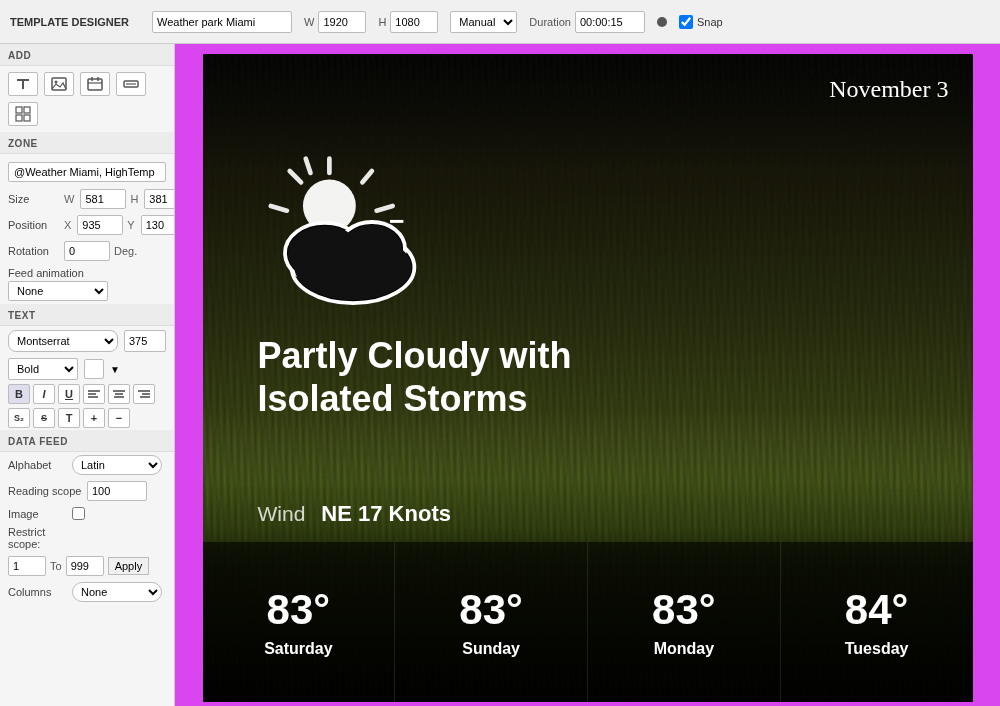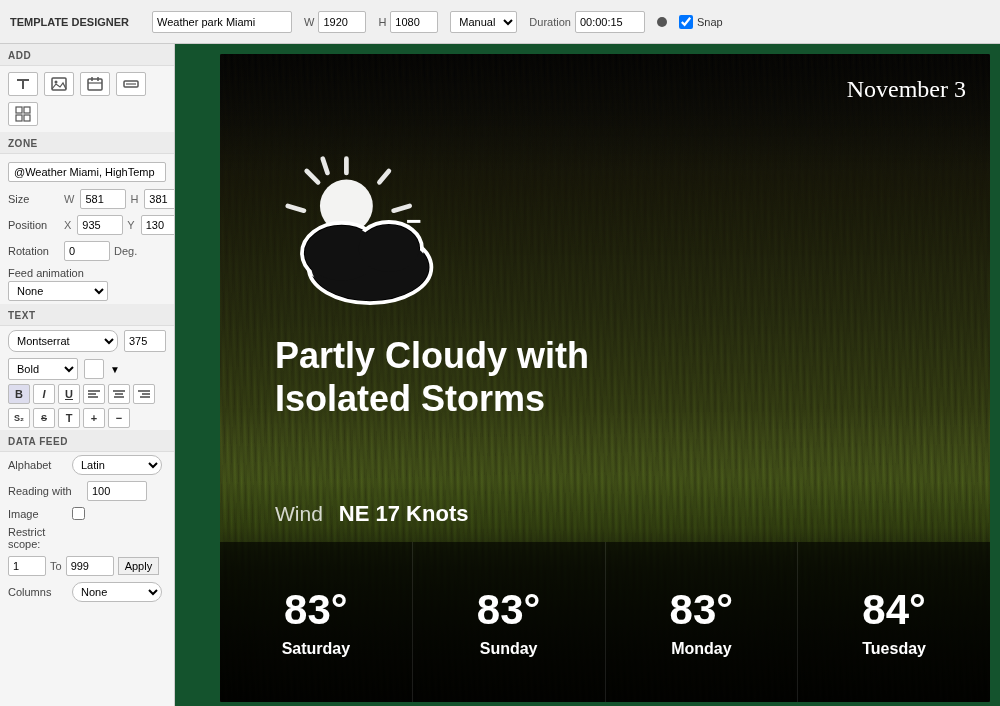--- a/index.html
+++ b/index.html
@@ -113,22 +113,22 @@
     .df-apply-btn {
       border: 1px solid #bbb; background: #f0f0f0; padding: 2px 6px;
       font-size: 11px; cursor: pointer; border-radius: 0;
     }
     .restrict-row { display: flex; align-items: center; padding: 3px 8px; gap: 6px; flex-wrap: wrap; }
     .restrict-label { font-size: 11px; color: #444; width: 60px; flex-shrink: 0; }
     .restrict-inputs { display: flex; align-items: center; gap: 4px; }
 
     
     #canvas-area {
-      flex: 1; background: #14532d; display: flex; align-items: flex-start;
-      justify-content: flex-end; padding: 10px; overflow: hidden;
+      flex: 1; background: #d946ef; display: flex; align-items: flex-start;
+      justify-content: center; padding: 10px; overflow: hidden;
     }
 
     
     #preview {
       width: 770px; height: 648px; position: relative; overflow: hidden;
       background: #1a1a1a;
       border-radius: 2px;
     }
 
     #preview .bg-image {
@@ -397,35 +397,35 @@
     <div class="df-row">
       <span class="df-label">Alphabet</span>
       <select class="df-select">
         <option>Latin</option>
         <option>Arabic</option>
         <option>Chinese</option>
       </select>
     </div>
 
     <div class="df-row">
-      <span class="df-label" style="width:75px;">Reading with</span>
+      <span class="df-label" style="width:75px;">Reading scope</span>
       <input class="df-input" type="text" value="100" style="">
     </div>
 
     <div class="df-row">
       <span class="df-label">Image</span>
       <input type="checkbox" class="df-checkbox" style="">
     </div>
 
     <div class="restrict-row">
       <span class="restrict-label">Restrict scope:</span>
       <div class="restrict-inputs">
         <input class="df-input" type="text" style="width: 38px;" value="1">
         <span class="df-to">To</span>
-        <input class="df-input" type="text" style="width: 48px;" value="999">
+        <input class="df-input" type="text" style="width: 38px;" value="999">
         <button class="df-apply-btn">Apply</button>
       </div>
     </div>
 
     <div class="df-row">
       <span class="df-label">Columns</span>
       <select class="df-select">
         <option>None</option>
         <option>2</option>
         <option>3</option>

